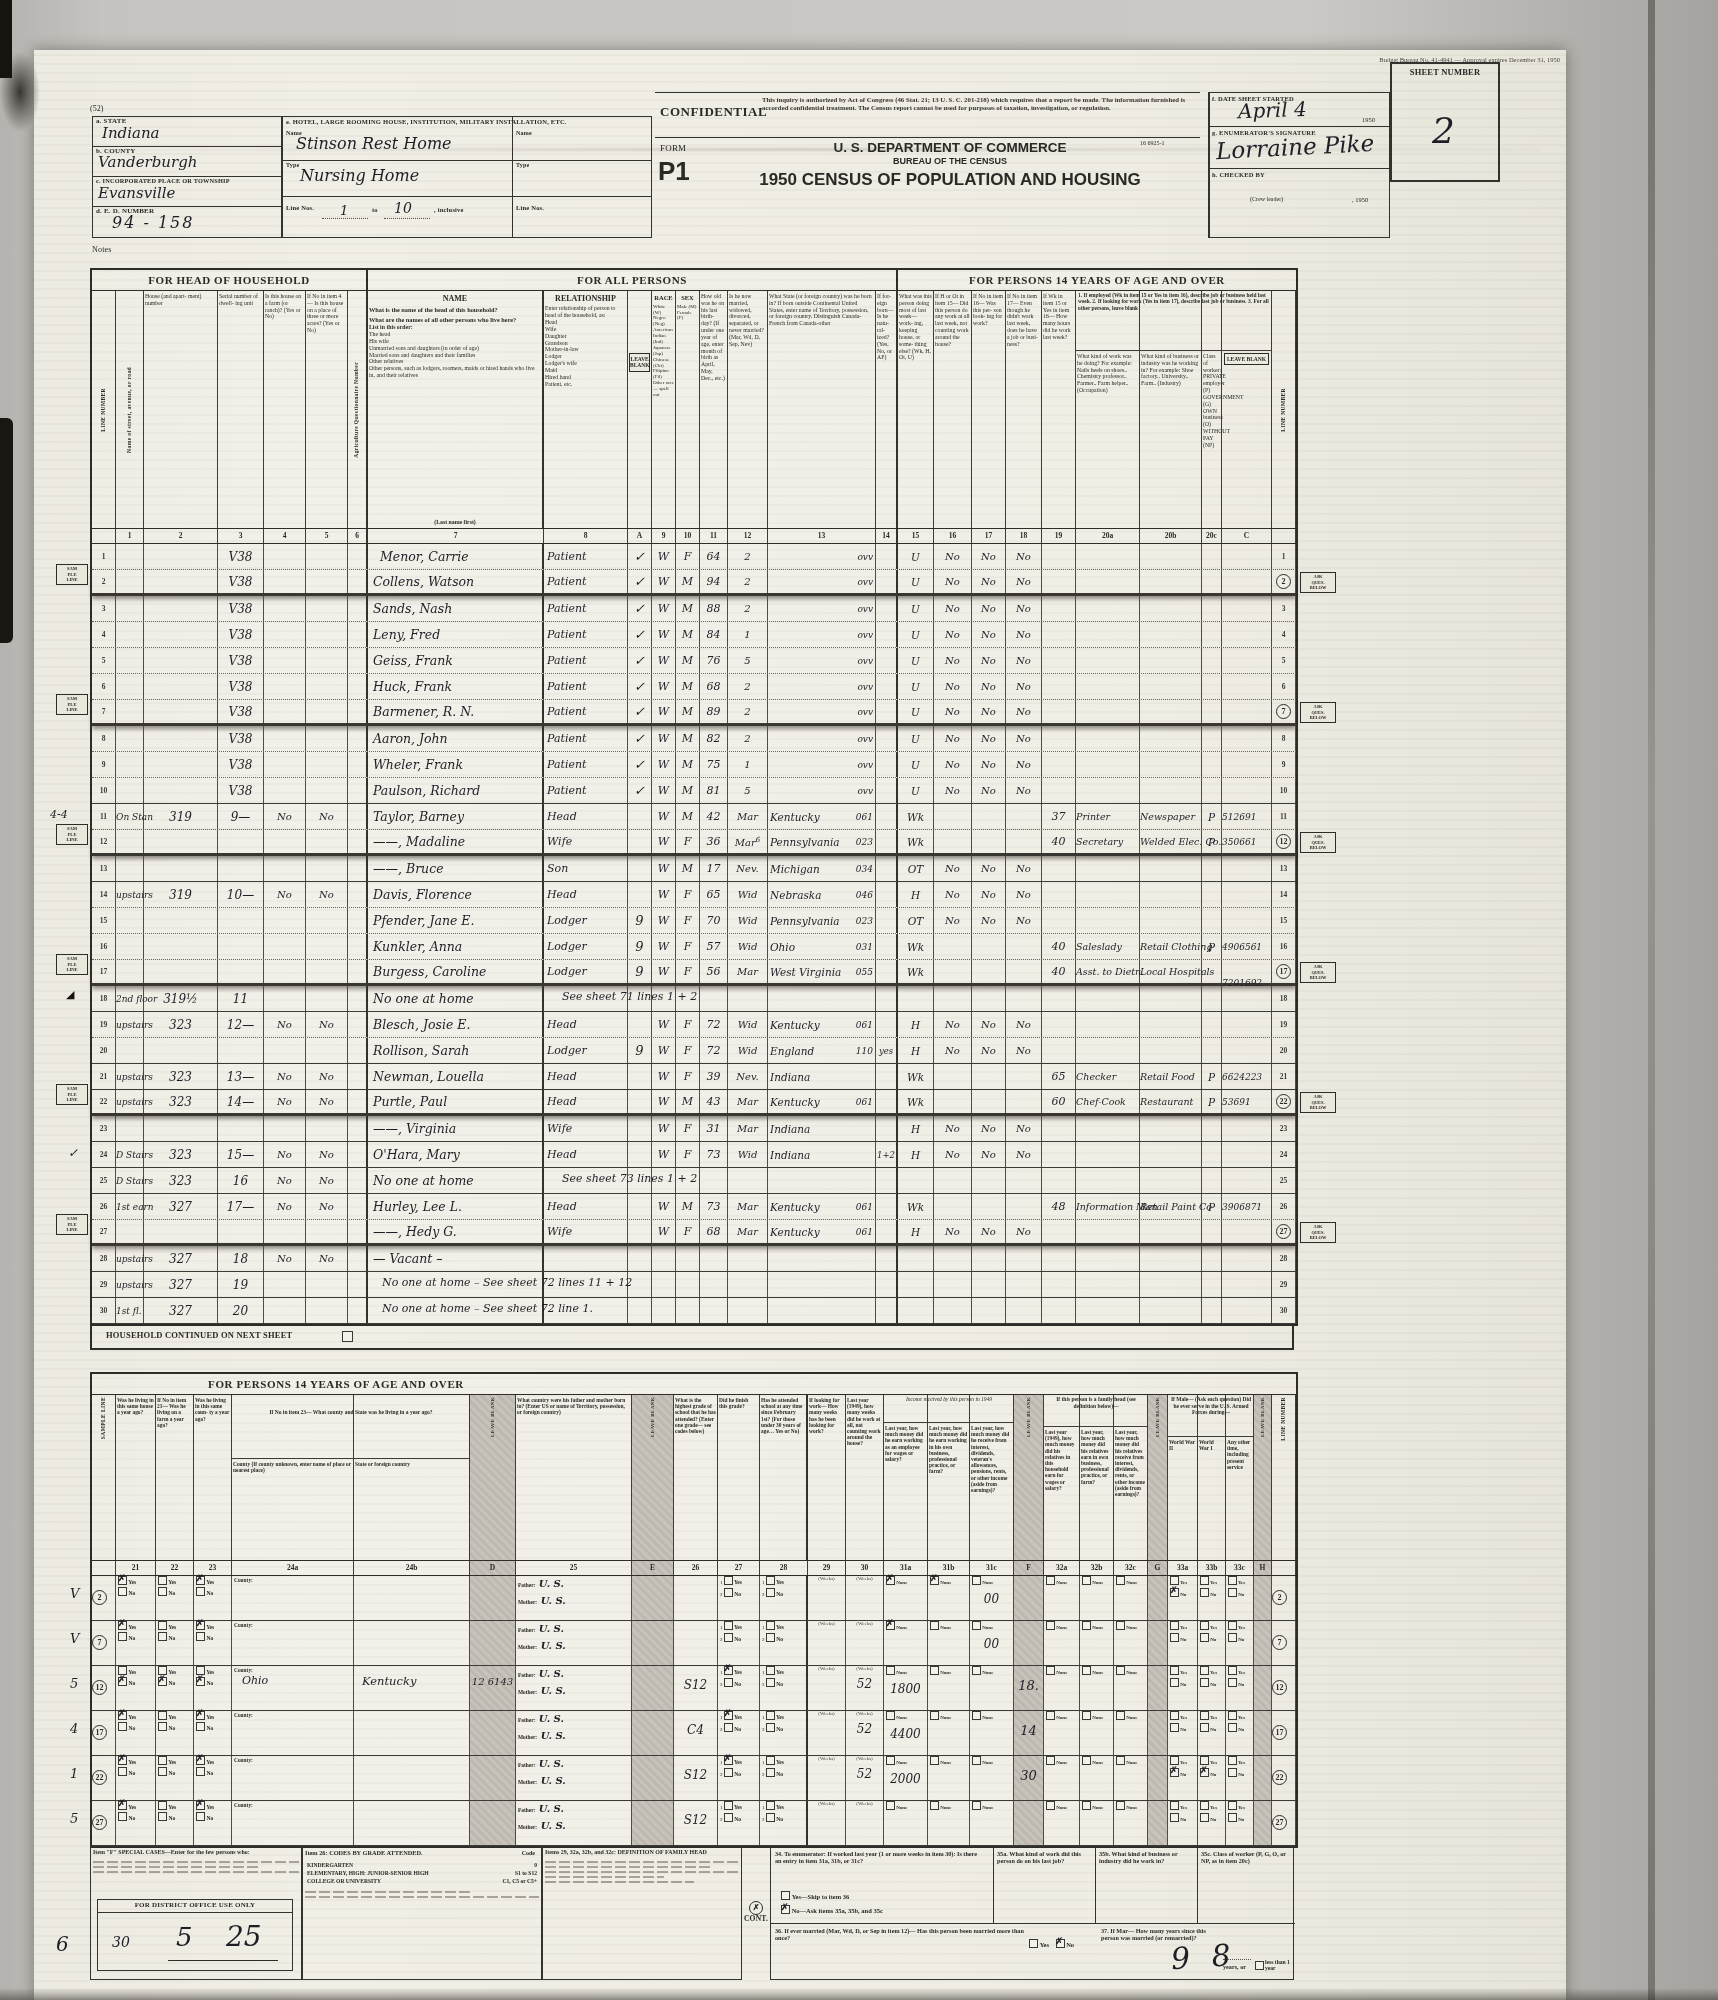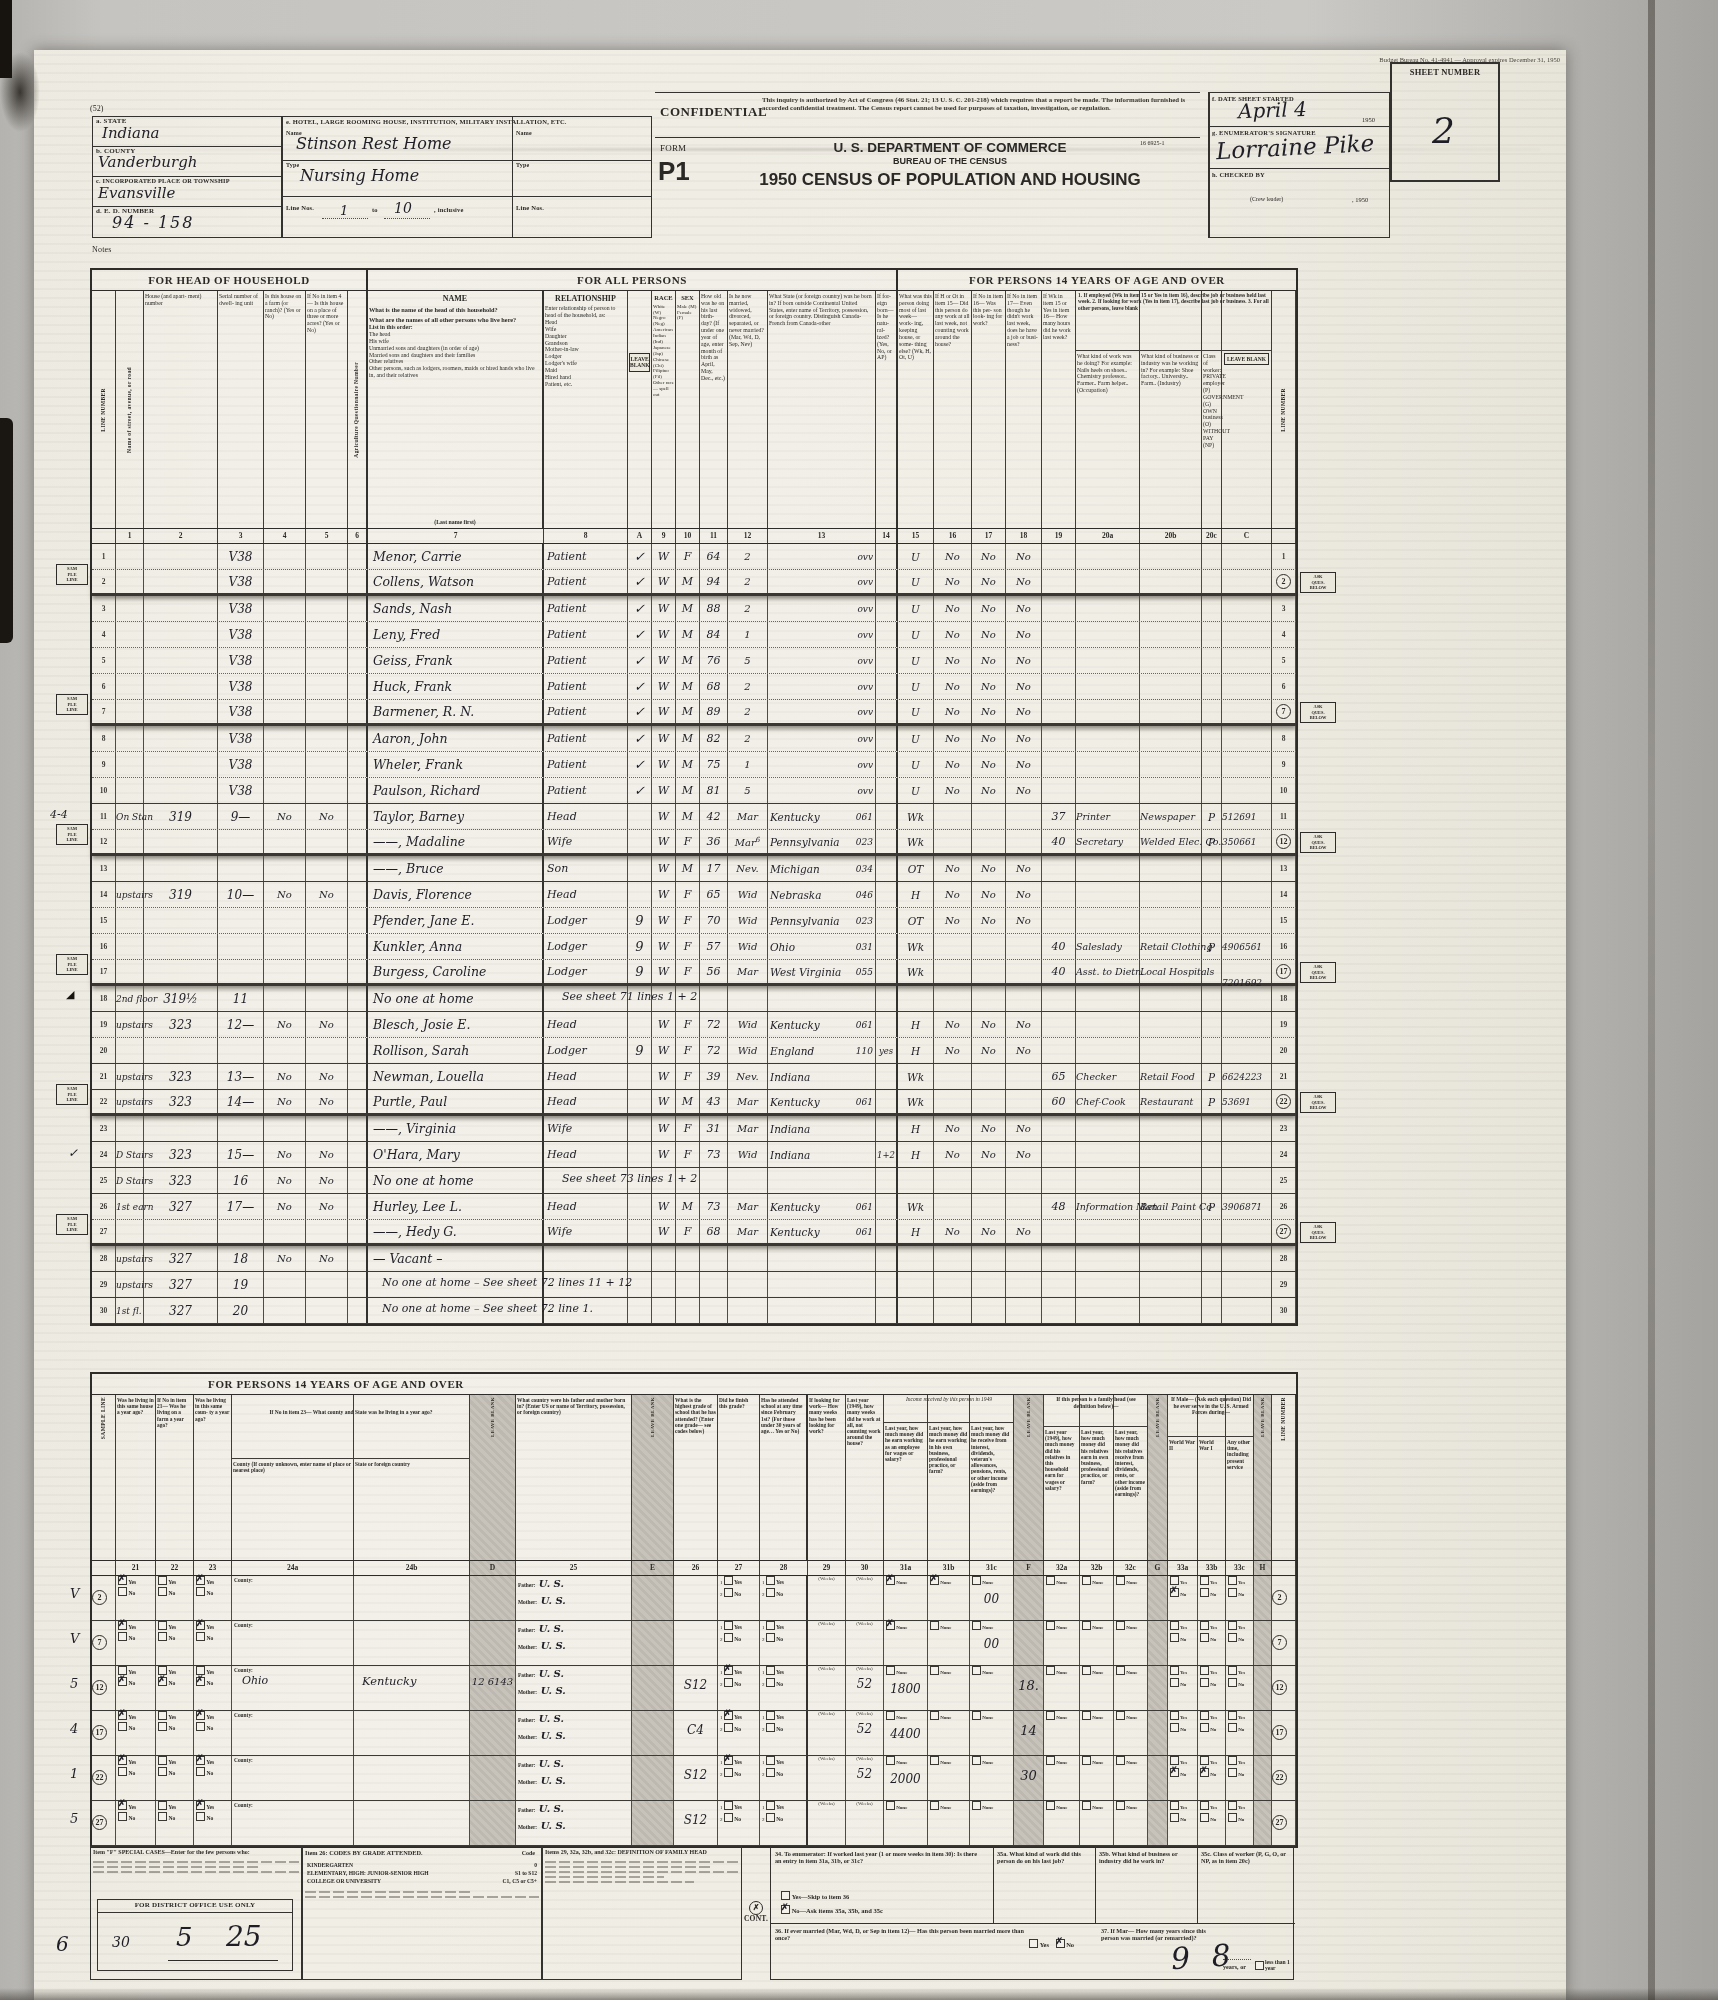--- a/index.html
+++ b/index.html
@@ -289,21 +289,21 @@
         </div>
         <div class="mcell c-st" style="width: 28px;"></div>
         <div class="mcell c-ho" style="width: 74px;"></div>
         <div class="mcell c-se" style="width: 46px;">
           <span class="hw" style="font-size: 12px; margin: 0px auto;">V38</span>
         </div>
         <div class="mcell c-fa" style="width: 42px;"></div>
         <div class="mcell c-ac" style="width: 42px;"></div>
         <div class="mcell c-ag heavyR" style="width: 20px;"></div>
         <div class="mcell c-na medR" style="width: 176px;">
-          <span class="hw" style="font-size: 12.5px; padding-left: 5px; white-space: nowrap;">Menor, Carrie</span>
+          <span class="hw" style="font-size: 12.5px; padding-left: 12px; white-space: nowrap;">Menor, Carrie</span>
         </div>
         <div class="mcell c-re" style="width: 84px;">
           <span class="hw" style="font-size: 11px; padding-left: 3px;">Patient</span>
         </div>
         <div class="mcell c-A" style="width: 24px;">
           <span class="hw" style="font-size: 13px; margin: 0px auto;">✓</span>
         </div>
         <div class="mcell c-ra" style="width: 24px;">
           <span class="hw" style="font-size: 11px; margin: 0px auto;">W</span>
         </div>
@@ -2059,20 +2059,24 @@
         <div class="mcell c-ind" style="width: 62px;"></div>
         <div class="mcell c-cl" style="width: 20px;"></div>
         <div class="mcell c-cc" style="width: 50px;"></div>
         <div class="mcell c-rn" style="width: 24px;">
           <span class="pn">30</span>
         </div>
         <div class="hw" style="position: absolute; left: 290px; top: 4px; font-size: 11px; white-space: nowrap; z-index: 2;">No one at home    –   See   sheet   72    line 1.</div>
       </div>
     </div>
 
+  <div class="abs" style="left:90px;top:1326px;width:1204px;height:24px;border:2px solid #2e2c29;border-top:none;box-sizing:border-box;">
+    <span class="lbl" style="position:absolute;left:14px;top:5px;font-size:8.5px;">HOUSEHOLD CONTINUED ON NEXT SHEET</span>
+    <span class="cbx" style="position:absolute;left:250px;top:5px;width:9px;height:9px;"></span>
+  </div>
 
   <div id="bottom-table" style="left: 90px; top: 1372px; width: 1204px;">
       <div class="trow bands">
         <div class="band" style="width: 488px; border-right: none;">FOR PERSONS 14 YEARS OF AGE AND OVER</div>
       </div>
       <div class="trow labels" style="height: 166px; position: relative;">
         <div class="bcol" style="width: 24px;">
           <div class="vtext">SAMPLE LINE</div>
         </div>
         <div class="bcol" style="width: 40px;">

